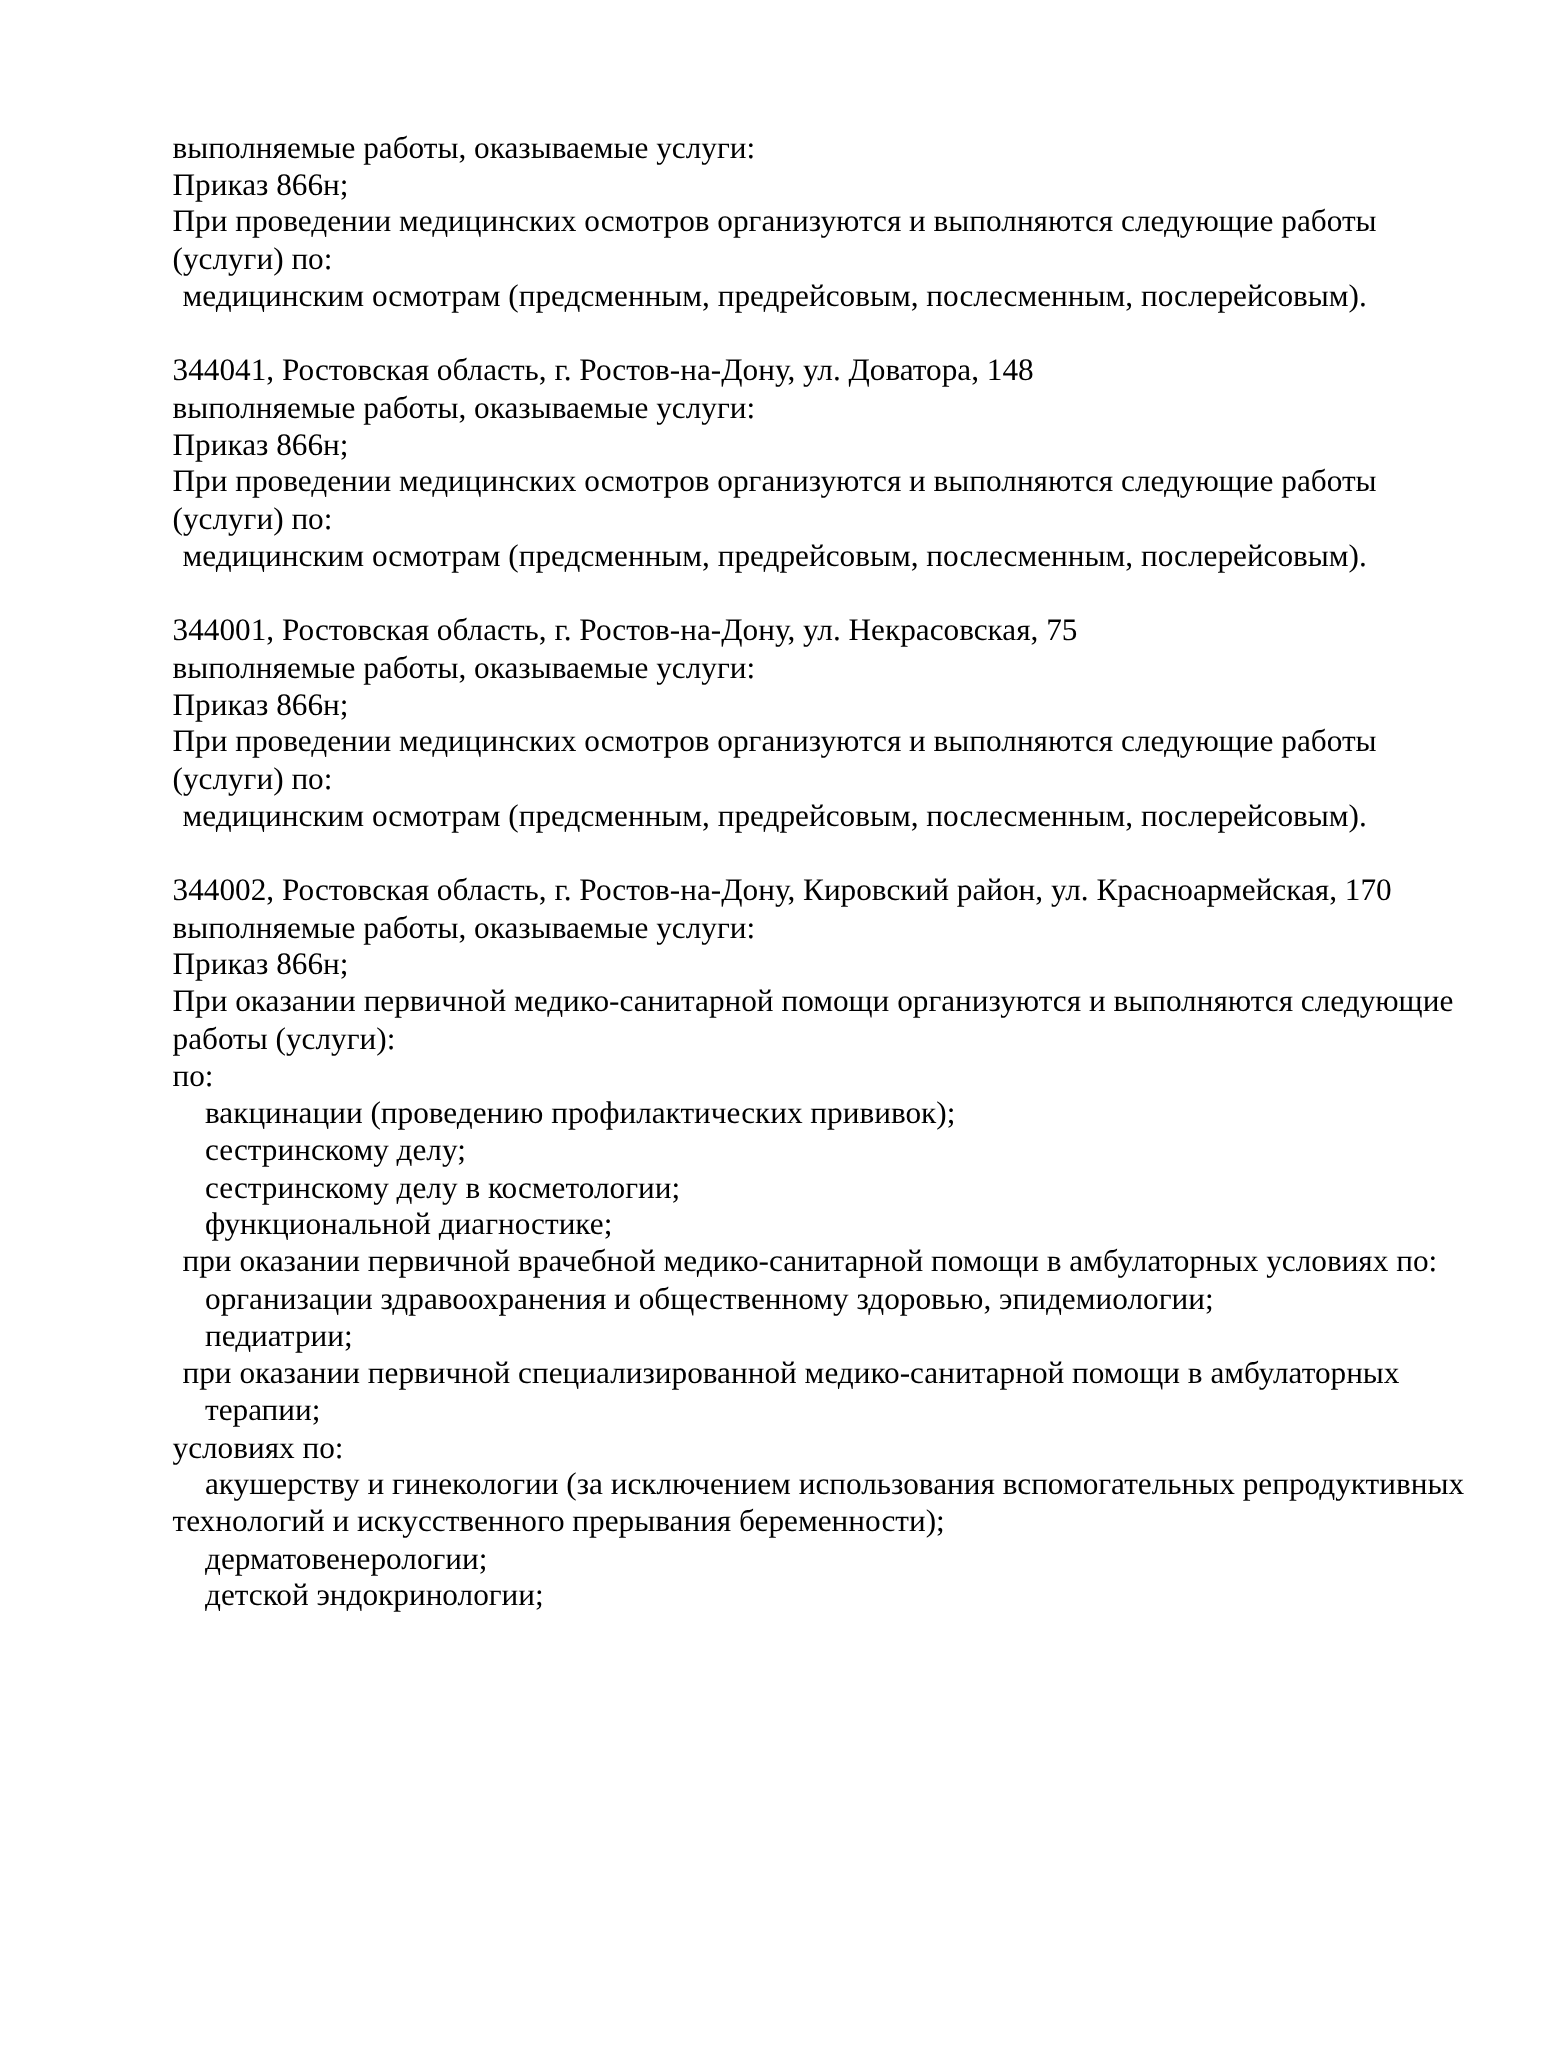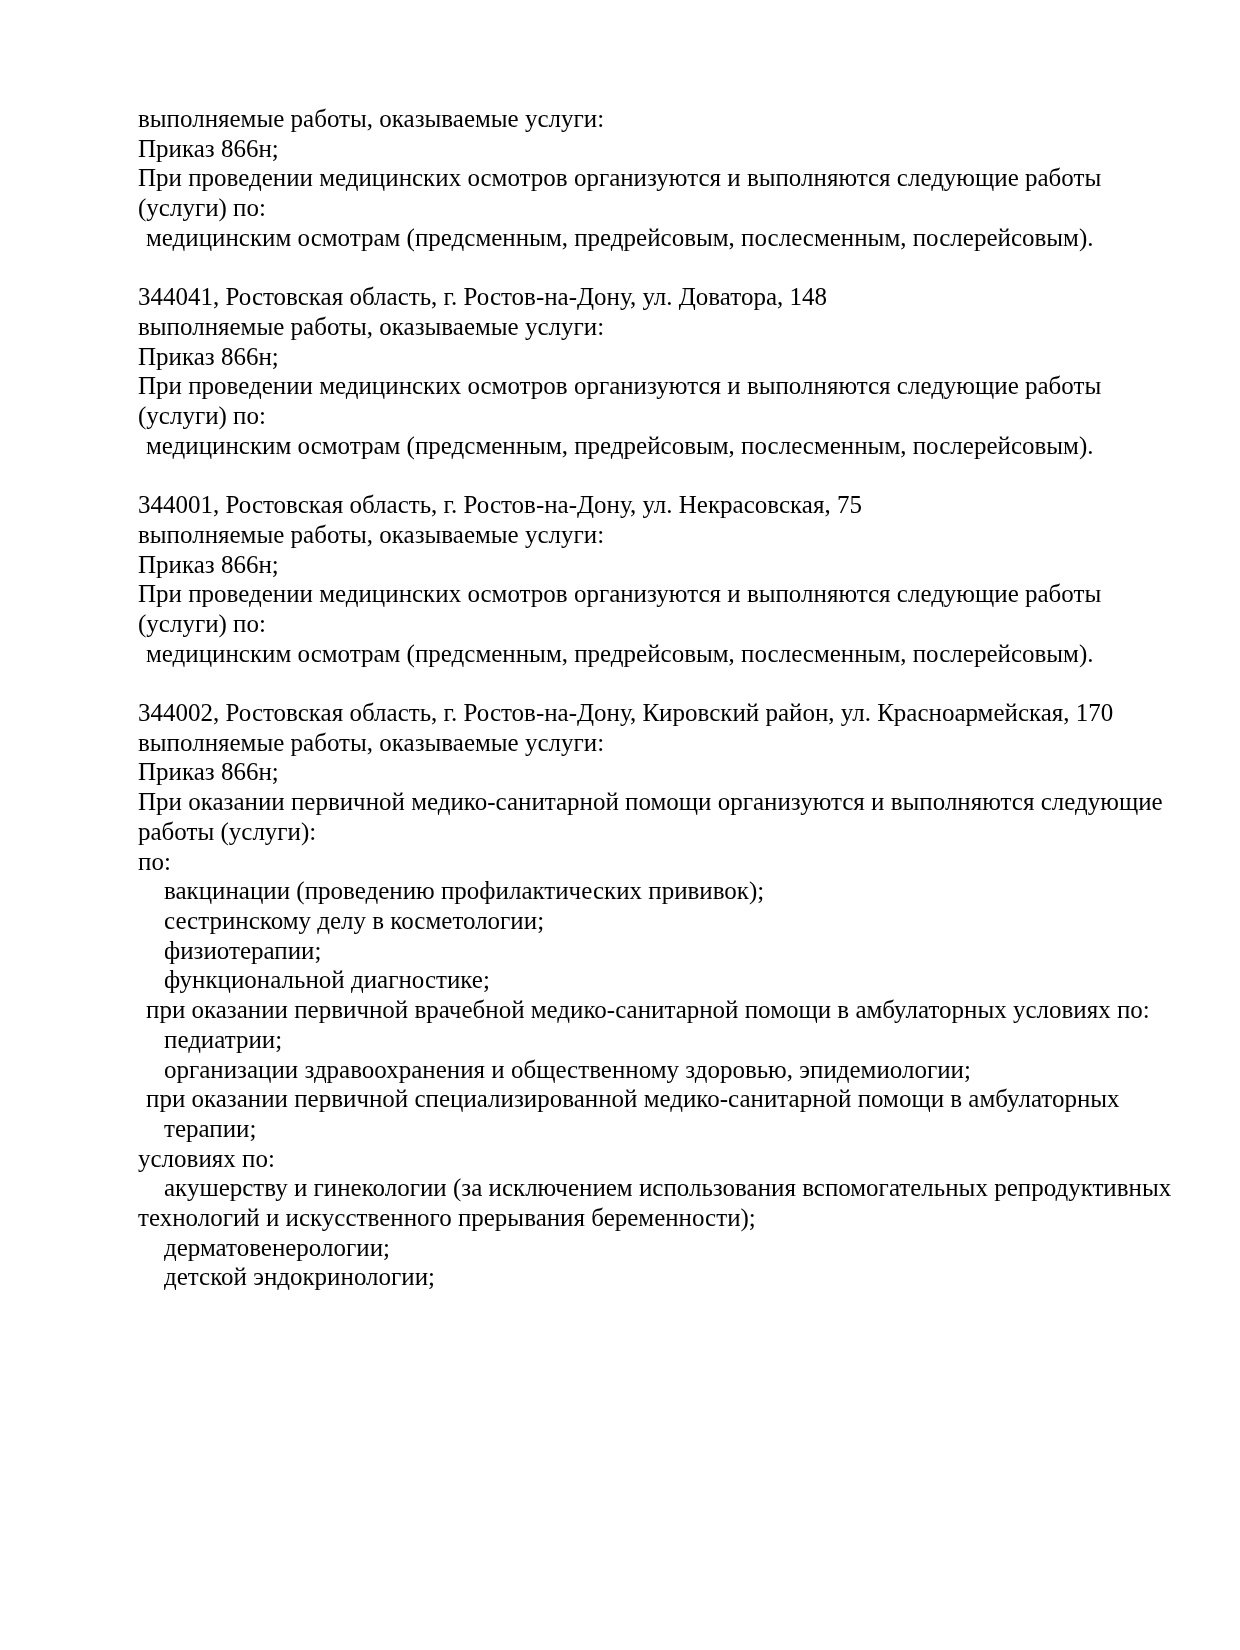--- a/index.html
+++ b/index.html
@@ -58,26 +58,26 @@
       <div class="line i0">(услуги) по:</div>
       <div class="line i1">медицинским осмотрам (предсменным, предрейсовым, послесменным, послерейсовым).</div>
       <div class="line i0">&nbsp;</div>
       <div class="line i0">344002, Ростовская область, г. Ростов-на-Дону, Кировский район, ул. Красноармейская, 170</div>
       <div class="line i0">выполняемые работы, оказываемые услуги:</div>
       <div class="line i0">Приказ 866н;</div>
       <div class="line i0">При оказании первичной медико-санитарной помощи организуются и выполняются следующие</div>
       <div class="line i0">работы (услуги):</div>
       <div class="line i0">по:</div>
       <div class="line i2">вакцинации (проведению профилактических прививок);</div>
+      <div class="line i2">сестринскому делу;</div>
       <div class="line i2">сестринскому делу в косметологии;</div>
-      <div class="line i2">физиотерапии;</div>
       <div class="line i2">функциональной диагностике;</div>
       <div class="line i1">при оказании первичной врачебной медико-санитарной помощи в амбулаторных условиях по:</div>
+      <div class="line i2">организации здравоохранения и общественному здоровью, эпидемиологии;</div>
       <div class="line i2">педиатрии;</div>
-      <div class="line i2">организации здравоохранения и общественному здоровью, эпидемиологии;</div>
       <div class="line i1">при оказании первичной специализированной медико-санитарной помощи в амбулаторных</div>
       <div class="line i2">терапии;</div>
       <div class="line i0">условиях по:</div>
       <div class="line i2">акушерству и гинекологии (за исключением использования вспомогательных репродуктивных</div>
       <div class="line i0">технологий и искусственного прерывания беременности);</div>
       <div class="line i2">дерматовенерологии;</div>
       <div class="line i2">детской эндокринологии;</div>
     </div>
 </div>
 

